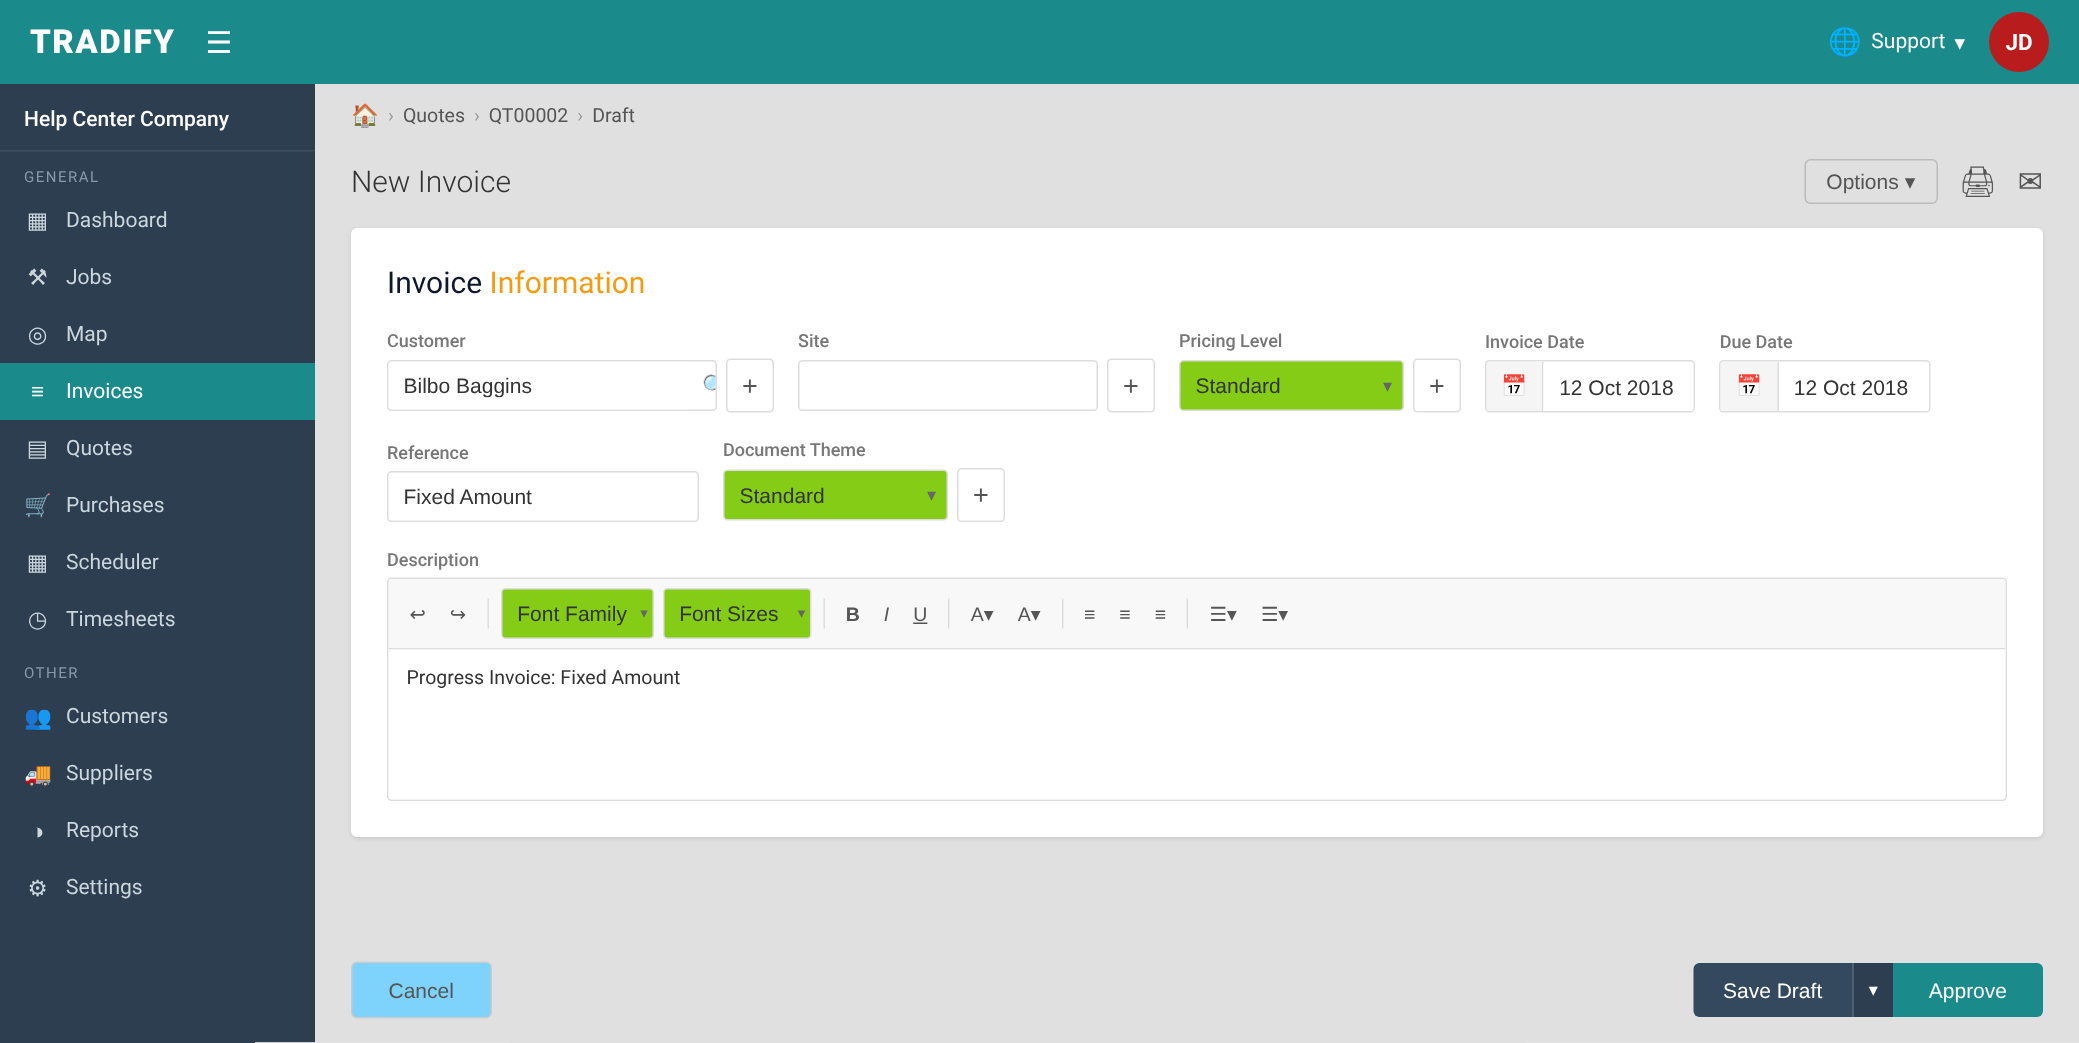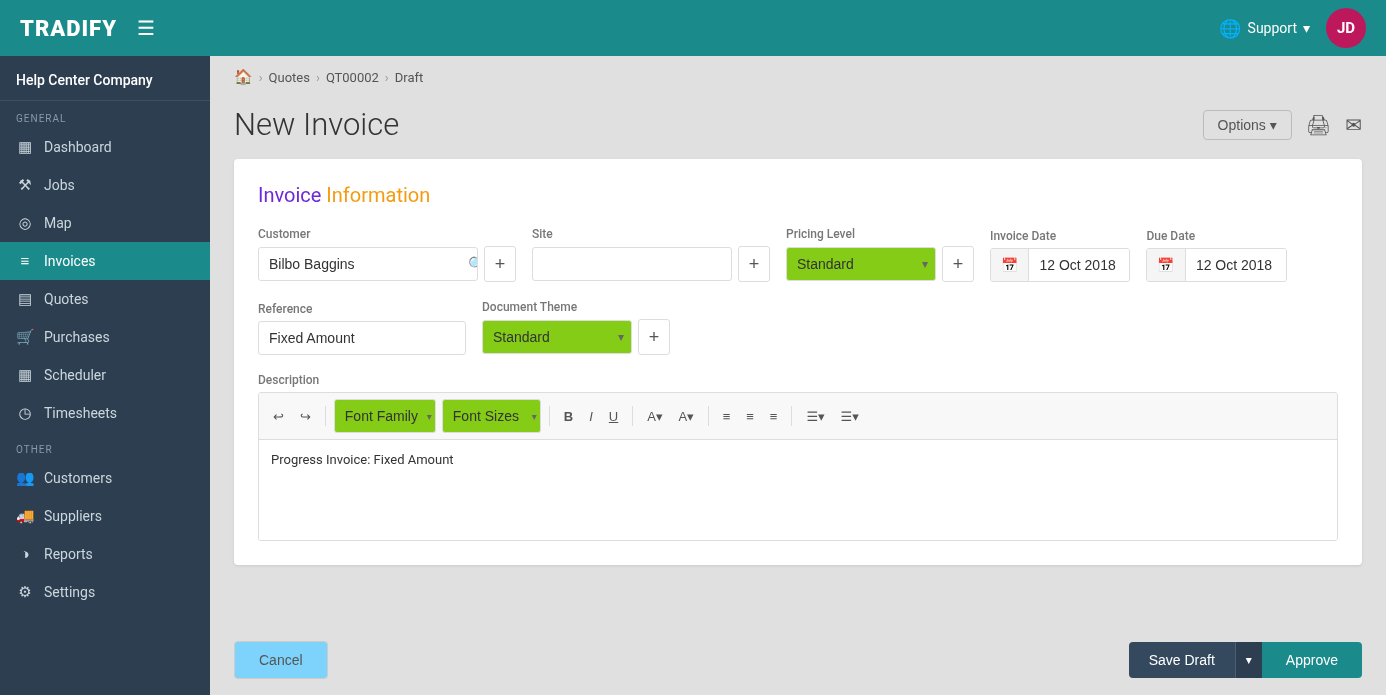--- a/index.html
+++ b/index.html
@@ -29,21 +29,21 @@
       display: flex;
       align-items: center;
       gap: 6px;
       font-size: 14px;
       cursor: pointer;
     }
     .globe-icon { font-size: 18px; }
     .avatar {
       width: 40px;
       height: 40px;
-      background: #be185d;
+      background: #b91c1c;
       border-radius: 50%;
       display: flex;
       align-items: center;
       justify-content: center;
       color: white;
       font-weight: bold;
       font-size: 15px;
     }
 
     
@@ -108,21 +108,21 @@
     .breadcrumb .current { color: #555; }
     .home-icon { font-size: 15px; color: #555; }
 
     
     .page-header {
       padding: 8px 24px 16px;
       display: flex;
       align-items: center;
       justify-content: space-between;
     }
-    .page-title { font-size: 31px; font-weight: 300; color: #333; }
+    .page-title { font-size: 20px; font-weight: 300; color: #333; }
     .page-actions { display: flex; align-items: center; gap: 14px; }
     .options-btn {
       background: transparent;
       border: 1px solid #bbb;
       padding: 6px 14px;
       border-radius: 4px;
       font-size: 14px;
       color: #555;
       cursor: pointer;
       display: flex;
@@ -133,21 +133,21 @@
 
     
     .card {
       background: white;
       margin: 0 24px;
       border-radius: 4px;
       padding: 24px;
       box-shadow: 0 1px 3px rgba(0,0,0,0.1);
     }
     .card-title { font-size: 20px; font-weight: 400; color: #333; margin-bottom: 20px; }
-    .card-title span { color: #6d28d9; }
+    .card-title span { color: #0f172a; }
 
     
     .form-row { display: flex; gap: 16px; margin-bottom: 18px; align-items: flex-end; }
     .form-group { display: flex; flex-direction: column; gap: 5px; }
     .form-label { font-size: 12px; color: #777; font-weight: 500; }
     .form-control {
       border: 1px solid #ddd;
       border-radius: 3px;
       padding: 8px 10px;
       font-size: 14px;

